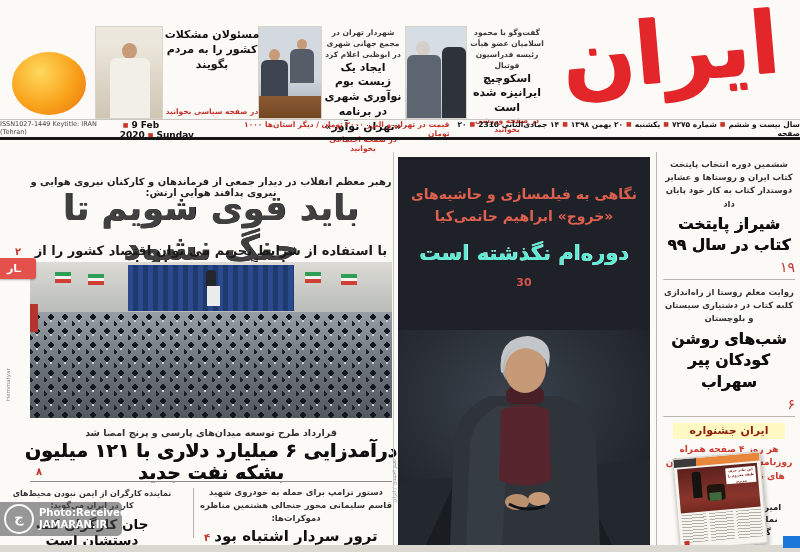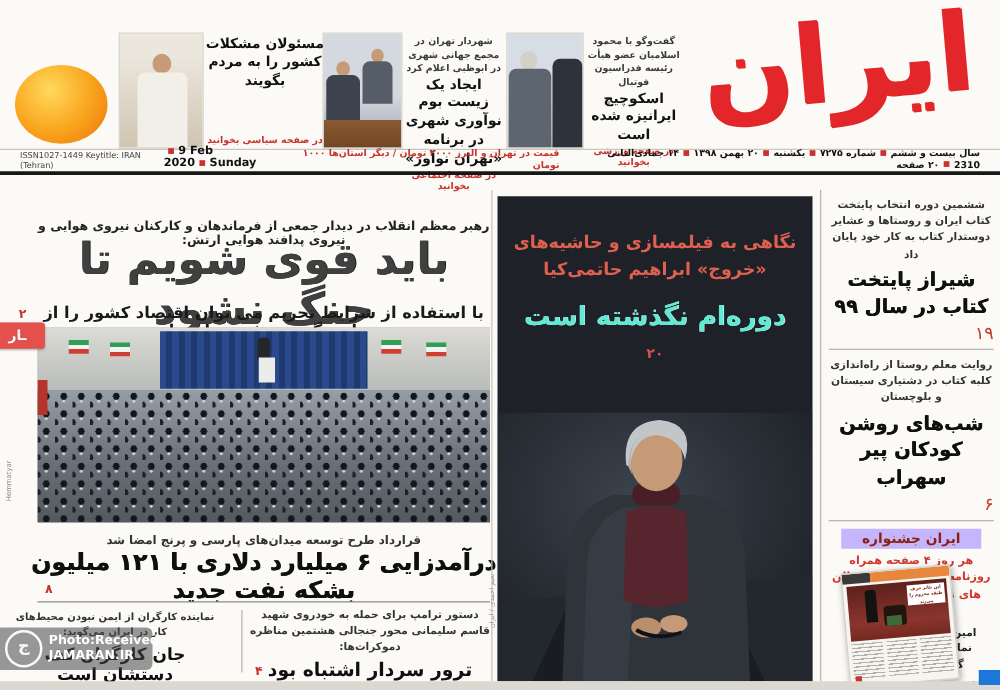--- a/index.html
+++ b/index.html
@@ -25,21 +25,21 @@
   .ttext{top:28px;height:88px;display:flex;flex-direction:column;justify-content:space-between;}
   .tt1{left:164px;width:96px;}
   .tt2{left:323px;width:80px;}
   .tt3{left:467px;width:80px;}
   .tkicker{font-size:7.5px;line-height:1.45;color:#3a3a3a;font-weight:bold;}
   .ttitle{font-size:11px;line-height:1.35;font-weight:bold;color:#111;}
   .tsection{font-size:7.5px;font-weight:bold;color:#c8332c;}
 
   
   .dateline{top:119px;left:0;right:0;height:17px;border-top:1px solid #c9c5bf;
-            display:flex;align-items:flex-end;justify-content:space-between;padding:0 16px;box-sizing:border-box;}
+            display:flex;align-items:flex-start;justify-content:space-between;padding:0 0;box-sizing:border-box;}
   .issn{font-size:6.5px;color:#444;}
   .dl-en{font-size:9px;font-weight:bold;color:#111;}
   .dl-price{font-size:7.5px;font-weight:bold;color:#c8332c;}
   .dl-fa{font-size:7.5px;font-weight:bold;color:#111;}
   .sq{color:#c8332c;font-size:6px;margin:0 3px;vertical-align:1px;}
   .rule-thick{top:137px;left:0;right:0;height:3px;background:#171717;}
 
   
   .lead-kicker{left:30px;top:176px;width:362px;font-size:10px;font-weight:bold;color:#222;}
   .lead-headline{left:22px;top:188px;width:378px;font-size:35px;font-weight:bold;color:#404040;
@@ -104,21 +104,21 @@
              direction:rtl;}
 
   
   .vline-right{left:656px;top:152px;width:1px;height:393px;background:#b9b5af;}
   .rc{left:663px;top:158px;width:132px;}
   .rc-kicker{font-size:8.5px;line-height:1.55;font-weight:bold;color:#333;text-align:center;}
   .rc-headline{margin-top:3px;font-size:15.5px;line-height:1.4;font-weight:bold;color:#0f0f0f;text-align:center;
                text-shadow:.3px 0 0 #0f0f0f;}
   .rc-page{font-size:14px;font-weight:normal;color:#c8332c;margin:2px 0 0 4px;}
   .rc-div{height:1px;background:#b9b5af;margin:4px 0 6px;}
-  .fest-label{margin:2px auto 4px;width:112px;height:16px;background:#c4b5fd;color:#8d1f10;
+  .fest-label{margin:2px auto 4px;width:112px;height:16px;background:#fef9c3;color:#8d1f10;
               font-size:11px;font-weight:bold;text-align:center;line-height:16px;}
   .fest-note{font-size:9px;line-height:1.5;font-weight:bold;color:#cf392e;text-align:center;}
   .fest-kicker{margin-top:4px;font-size:8.5px;line-height:1.5;font-weight:bold;color:#222;text-align:center;}
   .fest-headline{margin-top:3px;font-size:15px;line-height:1.4;font-weight:bold;color:#0f0f0f;text-align:center;
                  text-shadow:.3px 0 0 #0f0f0f;}
 
   .thumb{left:676px;top:455px;width:86px;height:90px;background:#f6f4ef;border:1px solid #d2cfc8;
          box-shadow:1px 2px 5px rgba(0,0,0,.35);transform:rotate(-5deg);overflow:hidden;}
   .th-head{height:8px;background:linear-gradient(90deg,#3a3a3a 0 26%,#e8863c 26% 100%);}
   .th-photo{position:relative;margin:2px 3px;height:44px;background:linear-gradient(180deg,#5d211d,#8a352c 70%,#74281f);}
@@ -224,21 +224,21 @@
     <span class="wm-logo fa">ج</span>
     <span class="wm-lines">
       <div>Photo:Received</div>
       <div>JAMARAN.IR</div>
     </span>
   </div>
 
   <div class="abs hbox">
     <div class="hk-kicker fa">نگاهی به فیلمسازی و حاشیه‌های «خروج» ابراهیم حاتمی‌کیا</div>
     <div class="hk-headline fa">دوره‌ام نگذشته است</div>
-    <div class="hk-page fa">۲۰</div>
+    <div class="hk-page fa">30</div>
     <div class="hk-photo">
       <svg viewBox="0 0 252 215" width="100%" height="100%" preserveAspectRatio="none">
         <defs>
           <radialGradient id="pbg" cx="45%" cy="32%" r="80%">
             <stop offset="0" stop-color="#3c434d"></stop>
               <stop offset="1" stop-color="#181b20"></stop>
           </radialGradient>
         </defs>
         <rect width="252" height="215" fill="url(#pbg)"></rect>
         <path d="M0 152 L252 130 L252 215 L0 215 Z" fill="#23272e"></path>

